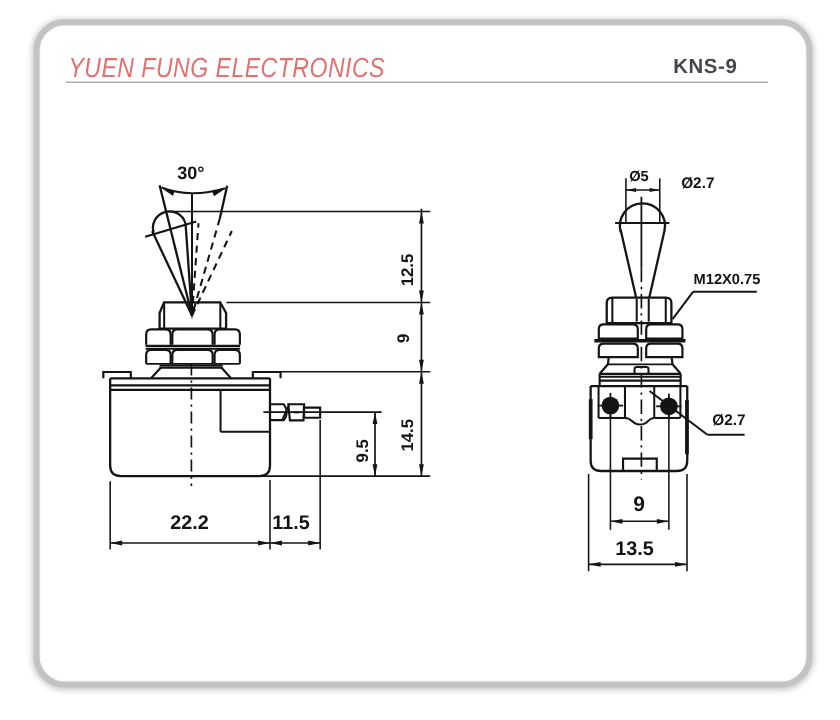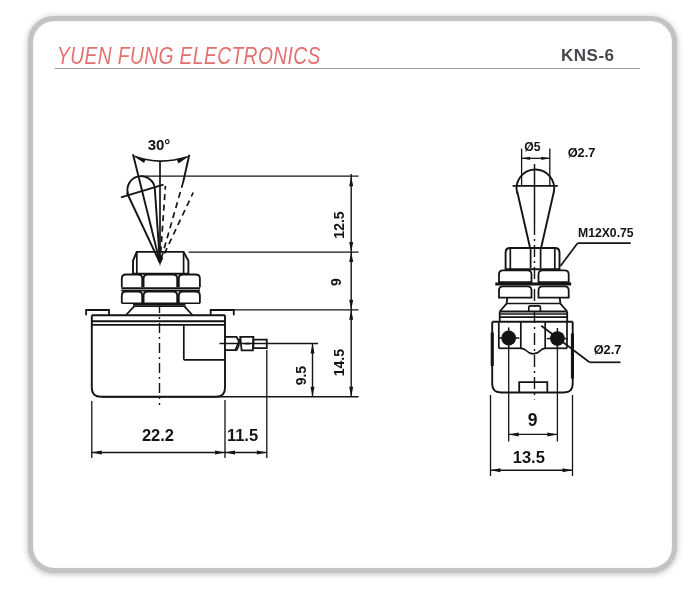--- a/index.html
+++ b/index.html
@@ -6,21 +6,21 @@
  box-shadow:0 1px 6px rgba(0,0,0,0.28), inset 0 0 1px rgba(0,0,0,0.25);}
 #hdr{position:absolute;left:57px;top:43px;font-family:"Liberation Sans",sans-serif;
  font-style:italic;font-size:23px;color:#e2706e;white-space:nowrap;letter-spacing:0.5px;transform:scaleX(0.835);transform-origin:left top;}
 #kns{position:absolute;left:561px;top:46px;font-family:"Liberation Sans",sans-serif;
  font-weight:bold;font-size:17px;color:#46474c;letter-spacing:0.5px;}
 #rule{position:absolute;left:55px;top:68px;width:585px;height:1px;background:#9b9b9b;}
 text{font-family:"Liberation Sans",sans-serif;}
 </style></head><body>
 <div id="frame"></div>
 <div id="hdr">YUEN FUNG ELECTRONICS</div>
-<div id="kns">KNS-6</div>
+<div id="kns">KNS-9</div>
 <div id="rule"></div>
 <svg width="700" height="600" viewBox="0 0 700 600" style="position:absolute;left:0;top:0;filter:blur(0.3px)">
     <line x1="133" y1="154.3" x2="160" y2="263" stroke="#141414" stroke-width="1.9"></line>
 <line x1="189.3" y1="154.8" x2="183.2" y2="182" stroke="#141414" stroke-width="1.9"></line>
 <line x1="183.2" y1="182" x2="160" y2="263" stroke="#141414" stroke-width="1.7" stroke-dasharray="6,4.5"></line>
 <line x1="160" y1="161" x2="160" y2="257" stroke="#141414" stroke-width="1.7"></line>
 <polygon points="160.0,266.5 157.8,255.5 162.2,255.5" fill="#141414"></polygon>
 <line x1="159.5" y1="303" x2="159.5" y2="405" stroke="#141414" stroke-width="1.4" stroke-dasharray="10,4,2,4"></line>
 <path d="M134.5,156.3 Q159,165.5 187.8,156.8" fill="none" stroke="#141414" stroke-width="1.7" stroke-linecap="butt"></path>
 <polygon points="135.6,157.4 145.7,159.2 144.1,163.1" fill="#141414"></polygon>

